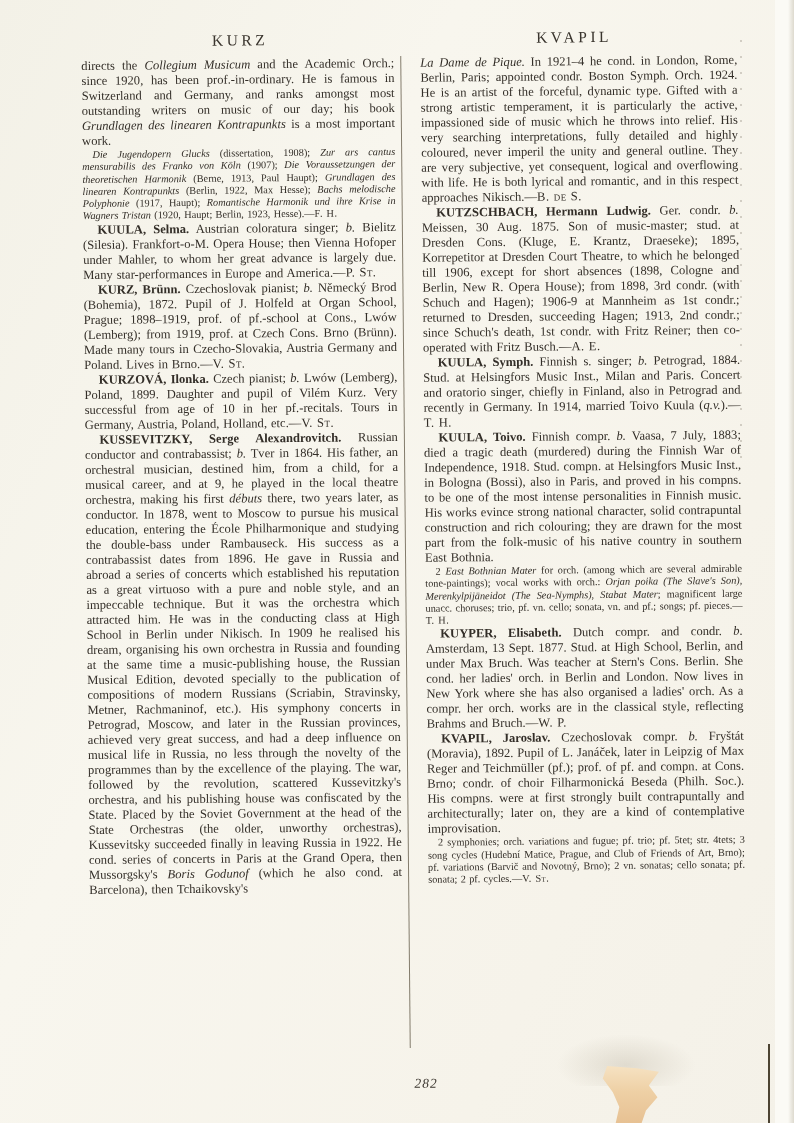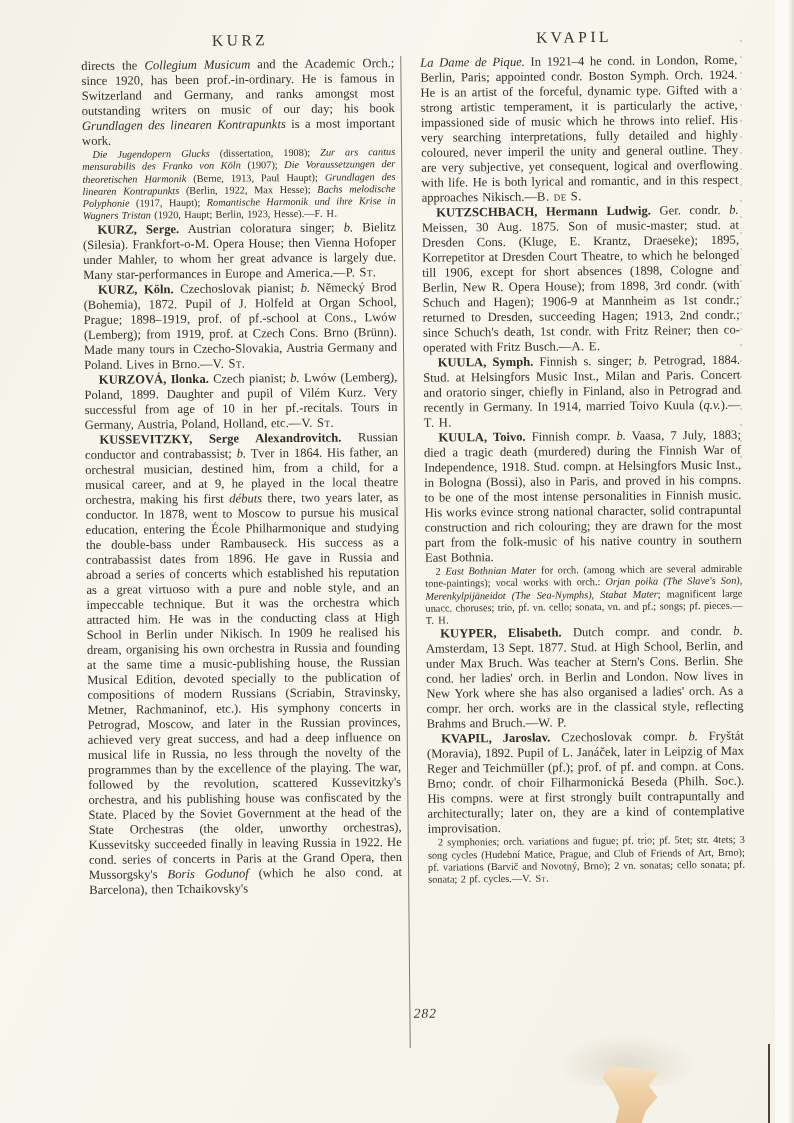--- a/index.html
+++ b/index.html
@@ -27,21 +27,21 @@
     font-size:12.6px;line-height:15px;word-spacing:.06em;hyphens:auto;}
   #col-left{left:85px;width:313px;}
   #col-right{left:424px;width:317px;}
   .column p{margin:0;text-indent:1.15em;}
   .column p.noindent{text-indent:0;}
   .column p.small{font-size:10.3px;line-height:12.3px;text-indent:1em;}
   .b{font-weight:bold;}
   .i{font-style:italic;}
   .sc{font-variant:small-caps;letter-spacing:.4px;margin-top:44px;}
   .divider{position:absolute;left:404px;top:56px;width:1px;height:992px;background:#837c6c;}
-  .page-number{position:absolute;left:398px;top:1006px;width:44px;text-align:center;
+  .page-number{position:absolute;left:398px;top:1076px;width:44px;text-align:center;
     font-size:13.5px;font-style:italic;letter-spacing:1px;color:#3a352e;}
   
   .smudge{position:absolute;left:556px;top:1034px;width:140px;height:52px;
     background:radial-gradient(ellipse at 50% 60%,rgba(175,165,145,.30),rgba(175,165,145,0) 70%);}
   .blob{position:absolute;left:597px;top:1066px;width:72px;height:57px;
     background:linear-gradient(to bottom,#f6e2c2 0%,#eed0a5 45%,#e7c193 100%);
     clip-path:polygon(14% 0,55% 4%,86% 10%,72% 34%,84% 55%,68% 78%,62% 100%,26% 100%,31% 72%,22% 46%,8% 22%);}
   .spine-line{position:absolute;left:768px;top:1044px;width:2px;height:79px;background:#4c4332;}
 </style>
 </head>
@@ -51,22 +51,22 @@
 <div class="edge-shade"></div>
 <div class="bleed"></div>
 
 <div class="rotor">
   <div id="head-left" class="running-head">KURZ</div>
   <div id="head-right" class="running-head">KVAPIL</div>
   <div class="divider"></div>
   <div id="col-left" class="column">
       <p class="body noindent">directs the <span class="i">Collegium Musicum</span> and the Academic Orch.; since 1920, has been prof.-in-ordinary. He is famous in Switzerland and Germany, and ranks amongst most outstanding writers on music of our day; his book <span class="i">Grundlagen des linearen Kontrapunkts</span> is a most important work.</p>
       <p class="small"><span class="i">Die Jugendopern Glucks</span> (dissertation, 1908); <span class="i">Zur ars cantus mensurabilis des Franko von Köln</span> (1907); <span class="i">Die Voraussetzungen der theoretischen Harmonik</span> (Berne, 1913, Paul Haupt); <span class="i">Grundlagen des linearen Kontrapunkts</span> (Berlin, 1922, Max Hesse); <span class="i">Bachs melodische Polyphonie</span> (1917, Haupt); <span class="i">Romantische Harmonik und ihre Krise in Wagners Tristan</span> (1920, Haupt; Berlin, 1923, Hesse).—<span class="sc">F. H.</span></p>
-      <p class="body"><span class="b">KURZ, Serge.</span>  Austrian coloratura singer; <span class="i">b.</span> Bielitz (Silesia).  Frankfort-o-M. Opera House; then Vienna Hofoper under Mahler, to whom her great advance is largely due.  Many star-performances in Europe and America.—<span class="sc">P. St.</span></p>
-      <p class="body"><span class="b">KURZ, Köln.</span>  Czechoslovak pianist; <span class="i">b.</span> Německý Brod (Bohemia), 1872.  Pupil of J. Holfeld at Organ School, Prague; 1898–1919, prof. of pf.-school at Cons., Lwów (Lemberg); from 1919, prof. at Czech Cons. Brno (Brünn). Made many tours in Czecho-Slovakia, Austria Germany and Poland.  Lives in Brno.—<span class="sc">V. St.</span></p>
+      <p class="body"><span class="b">KUULA, Selma.</span>  Austrian coloratura singer; <span class="i">b.</span> Bielitz (Silesia).  Frankfort-o-M. Opera House; then Vienna Hofoper under Mahler, to whom her great advance is largely due.  Many star-performances in Europe and America.—<span class="sc">P. St.</span></p>
+      <p class="body"><span class="b">KURZ, Brünn.</span>  Czechoslovak pianist; <span class="i">b.</span> Německý Brod (Bohemia), 1872.  Pupil of J. Holfeld at Organ School, Prague; 1898–1919, prof. of pf.-school at Cons., Lwów (Lemberg); from 1919, prof. at Czech Cons. Brno (Brünn). Made many tours in Czecho-Slovakia, Austria Germany and Poland.  Lives in Brno.—<span class="sc">V. St.</span></p>
       <p class="body"><span class="b">KURZOVÁ, Ilonka.</span>  Czech pianist; <span class="i">b.</span> Lwów (Lemberg), Poland, 1899.  Daughter and pupil of Vilém Kurz.  Very successful from age of 10 in her pf.-recitals.  Tours in Germany, Austria, Poland, Holland, etc.—<span class="sc">V. St.</span></p>
       <p class="body"><span class="b">KUSSEVITZKY, Serge Alexandrovitch.</span>  Russian conductor and contrabassist; <span class="i">b.</span> Tver in 1864.  His father, an orchestral musician, destined him, from a child, for a musical career, and at 9, he played in the local theatre orchestra, making his first <span class="i">débuts</span> there, two years later, as conductor. In 1878, went to Moscow to pursue his musical education, entering the École Philharmonique and studying the double-bass under Rambauseck.  His success as a contrabassist dates from 1896.  He gave in Russia and abroad a series of concerts which established his reputation as a great virtuoso with a pure and noble style, and an impeccable technique.  But it was the orchestra which attracted him.  He was in the conducting class at High School in Berlin under Nikisch.  In 1909 he realised his dream, organising his own orchestra in Russia and founding at the same time a music-publishing house, the Russian Musical Edition, devoted specially to the publication of compositions of modern Russians (Scriabin, Stravinsky, Metner, Rachmaninof, etc.).  His symphony concerts in Petrograd, Moscow, and later in the Russian provinces, achieved very great success, and had a deep influence on musical life in Russia, no less through the novelty of the programmes than by the excellence of the playing.  The war, followed by the revolution, scattered Kussevitzky's orchestra, and his publishing house was confiscated by the State.  Placed by the Soviet Government at the head of the State Orchestras (the older, unworthy orchestras), Kussevitsky succeeded finally in leaving Russia in 1922.  He cond. series of concerts in Paris at the Grand Opera, then Mussorgsky's <span class="i">Boris Godunof</span> (which he also cond. at Barcelona), then Tchaikovsky's</p>
     </div>
   <div id="col-right" class="column">
       <p class="body noindent"><span class="i">La Dame de Pique.</span>  In 1921–4 he cond. in London, Rome, Berlin, Paris; appointed condr. Boston Symph. Orch. 1924.  He is an artist of the forceful, dynamic type.  Gifted with a strong artistic temperament, it is particularly the active, impassioned side of music which he throws into relief.  His very searching interpretations, fully detailed and highly coloured, never imperil the unity and general outline. They are very subjective, yet consequent, logical and overflowing with life.  He is both lyrical and romantic, and in this respect approaches Nikisch.—<span class="sc">B. de S.</span></p>
       <p class="body"><span class="b">KUTZSCHBACH, Hermann Ludwig.</span>  Ger. condr. <span class="i">b.</span> Meissen, 30 Aug. 1875.  Son of music-master; stud. at Dresden Cons. (Kluge, E. Krantz, Draeseke);  1895, Korrepetitor at Dresden Court Theatre, to which he belonged till 1906, except for short absences (1898, Cologne and Berlin, New R. Opera House); from 1898, 3rd condr. (with Schuch and Hagen); 1906-9 at Mannheim as 1st condr.;  returned to Dresden, succeeding Hagen; 1913, 2nd condr.; since Schuch's death, 1st condr. with Fritz Reiner; then co-operated with Fritz Busch.—<span class="sc">A. E.</span></p>
       <p class="body"><span class="b">KUULA, Symph.</span>  Finnish s. singer; <span class="i">b.</span> Petrograd, 1884.  Stud. at Helsingfors Music Inst., Milan and Paris.  Concert and oratorio singer, chiefly in Finland, also in Petrograd and recently in Germany.  In 1914, married Toivo Kuula (<span class="i">q.v.</span>).—<span class="sc">T. H.</span></p>
       <p class="body"><span class="b">KUULA, Toivo.</span>  Finnish compr. <span class="i">b.</span> Vaasa, 7 July, 1883;  died a tragic death (murdered) during the Finnish War of Independence, 1918. Stud. compn. at Helsingfors Music Inst., in Bologna (Bossi), also in Paris, and proved in his compns. to be one of the most intense personalities in Finnish music.  His works evince strong national character, solid contrapuntal construction and rich colouring;  they are drawn for the most part from the folk-music of his native country in southern East Bothnia.</p>
       <p class="small">2 <span class="i">East Bothnian Mater</span> for orch. (among which are several admirable tone-paintings);  vocal works with orch.: <span class="i">Orjan poika (The Slave's Son), Merenkylpijäneidot (The Sea-Nymphs), Stabat Mater</span>;  magnificent large unacc. choruses;  trio, pf. vn. cello;  sonata, vn. and pf.;  songs;  pf. pieces.—<span class="sc">T. H.</span></p>
       <p class="body"><span class="b">KUYPER, Elisabeth.</span>  Dutch compr. and condr. <span class="i">b.</span> Amsterdam, 13 Sept. 1877.  Stud. at High School, Berlin, and under Max Bruch.  Was teacher at Stern's Cons. Berlin.  She cond. her ladies' orch. in Berlin and London.  Now lives in New York where she has also organised a ladies' orch.  As a compr. her orch. works are in the classical style, reflecting Brahms and Bruch.—<span class="sc">W. P.</span></p>

